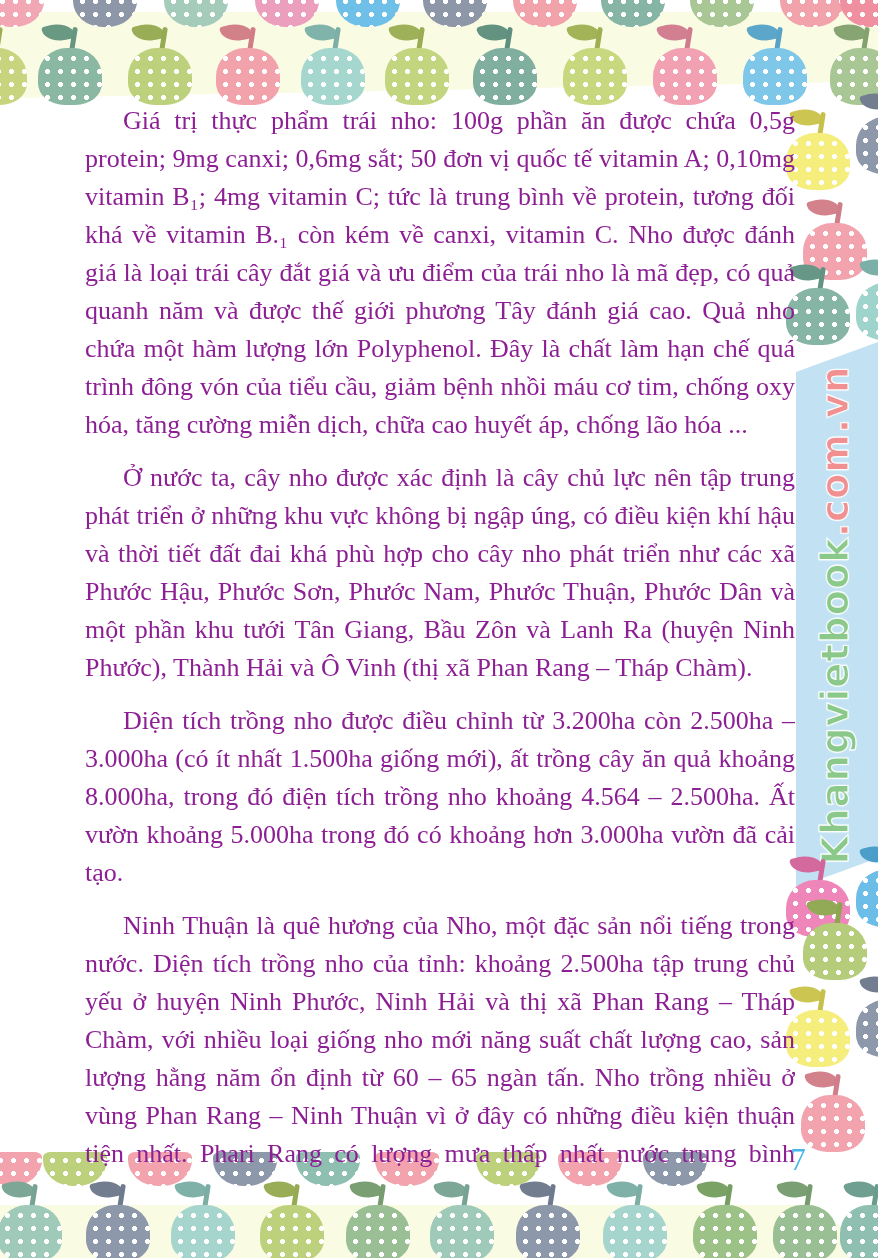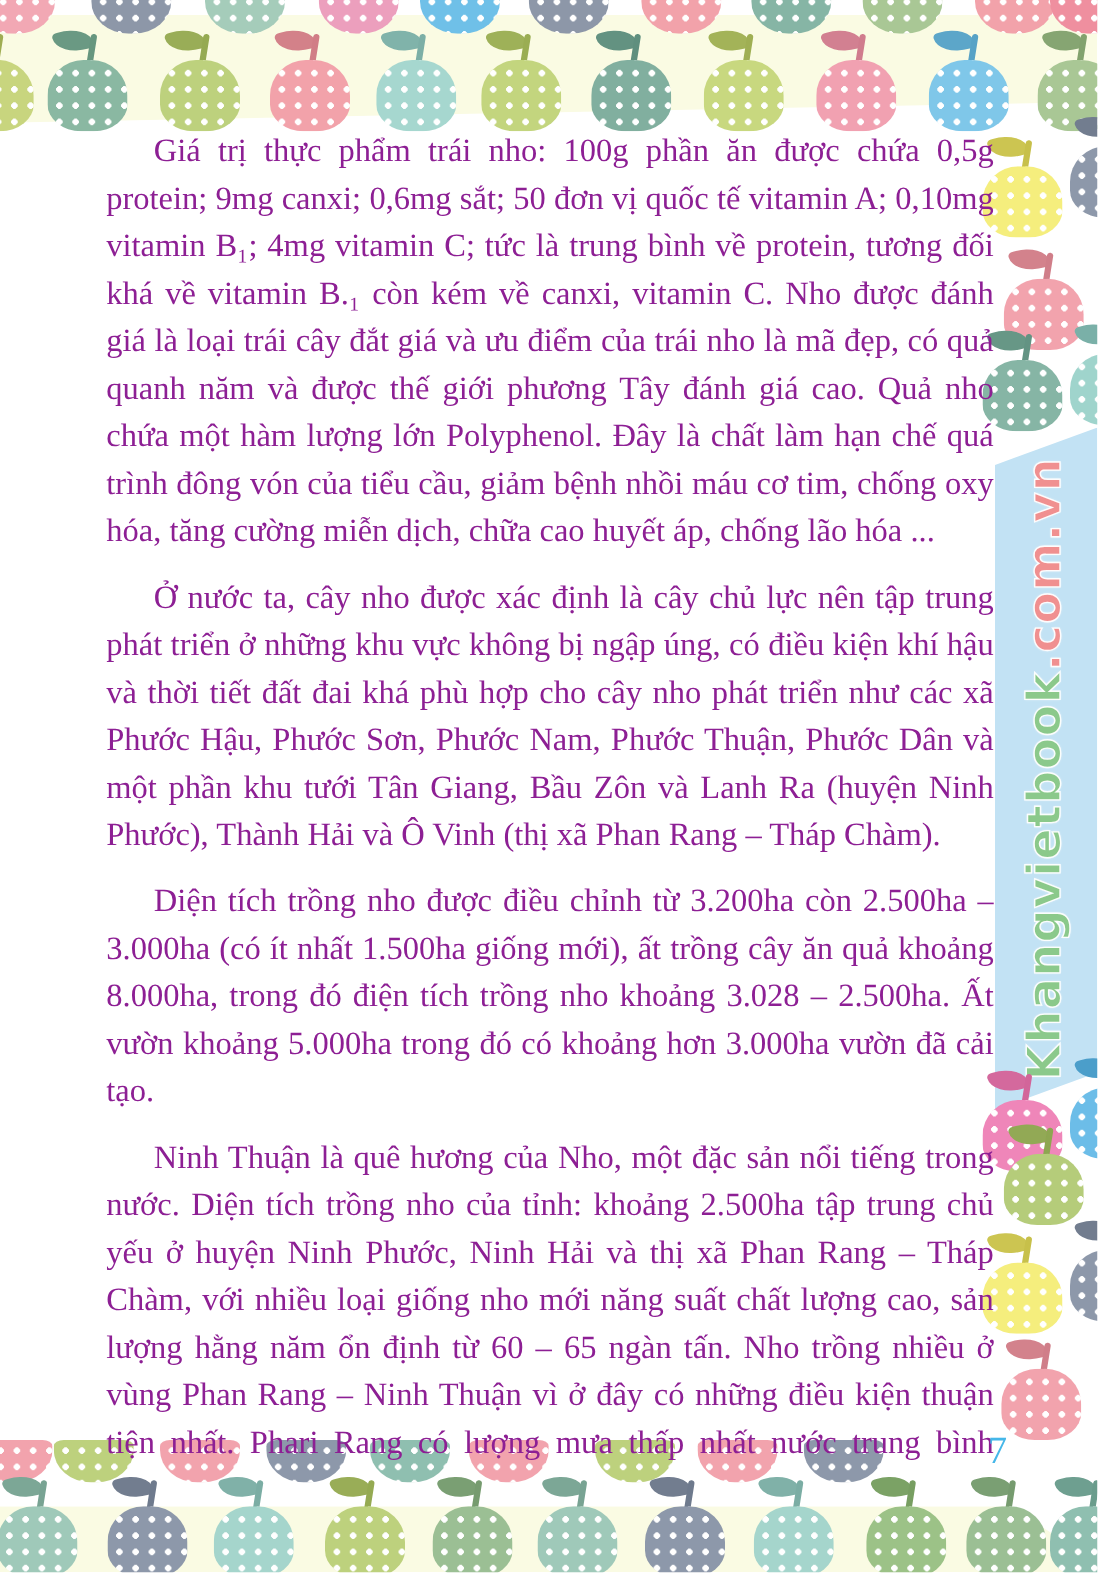--- a/index.html
+++ b/index.html
@@ -257,19 +257,19 @@
 
   <div class="watermark" style="background: rgb(194, 226, 244);">
     <div class="wm-text">
       <span style="color: rgb(139, 201, 139);">Khangvietbook</span><span style="color: rgb(240, 144, 144);">.com.vn</span>
     </div>
   </div>
 
   <div class="content" style="color: rgb(141, 31, 148);">
     <p>Giá trị thực phẩm trái nho: 100g phần ăn được chứa 0,5g protein; 9mg canxi; 0,6mg sắt; 50 đơn vị quốc tế vitamin A; 0,10mg vitamin B₁; 4mg vitamin C; tức là trung bình về protein, tương đối khá về vitamin B.₁ còn kém về canxi, vitamin C. Nho được đánh giá là loại trái cây đắt giá và ưu điểm của trái nho là mã đẹp, có quả quanh năm và được thế giới phương Tây đánh giá cao. Quả nho chứa một hàm lượng lớn Polyphenol. Đây là chất làm hạn chế quá trình đông vón của tiểu cầu, giảm bệnh nhồi máu cơ tim, chống oxy hóa, tăng cường miễn dịch, chữa cao huyết áp, chống lão hóa ...</p>
     <p>Ở nước ta, cây nho được xác định là cây chủ lực nên tập trung phát triển ở những khu vực không bị ngập úng, có điều kiện khí hậu và thời tiết đất đai khá phù hợp cho cây nho phát triển như các xã Phước Hậu, Phước Sơn, Phước Nam, Phước Thuận, Phước Dân và một phần khu tưới Tân Giang, Bầu Zôn và Lanh Ra (huyện Ninh Phước), Thành Hải và Ô Vinh (thị xã Phan Rang – Tháp Chàm).</p>
-    <p>Diện tích trồng nho được điều chỉnh từ 3.200ha còn 2.500ha – 3.000ha (có ít nhất 1.500ha giống mới), ất trồng cây ăn quả khoảng 8.000ha, trong đó điện tích trồng nho khoảng 3.028 – 2.500ha. Ất vườn khoảng 5.000ha trong đó có khoảng hơn 3.000ha vườn đã cải tạo.</p>
+    <p>Diện tích trồng nho được điều chỉnh từ 3.200ha còn 2.500ha – 3.000ha (có ít nhất 1.500ha giống mới), ất trồng cây ăn quả khoảng 8.000ha, trong đó điện tích trồng nho khoảng 4.564 – 2.500ha. Ất vườn khoảng 5.000ha trong đó có khoảng hơn 3.000ha vườn đã cải tạo.</p>
     <p>Ninh Thuận là quê hương của Nho, một đặc sản nổi tiếng trong nước. Diện tích trồng nho của tỉnh: khoảng 2.500ha tập trung chủ yếu ở huyện Ninh Phước, Ninh Hải và thị xã Phan Rang – Tháp Chàm, với nhiều loại giống nho mới năng suất chất lượng cao, sản lượng hằng năm ổn định từ 60 – 65 ngàn tấn. Nho trồng nhiều ở vùng Phan Rang – Ninh Thuận vì ở đây có những điều kiện thuận tiện nhất. Phari Rang có lượng mưa thấp nhất nước trung bình khoảng 750 – 850mm/năm và không khí</p>
   </div>
 
   <div class="page-number" style="color: rgb(69, 183, 233);">7</div>
 
 </div>
 
 </body></html>

